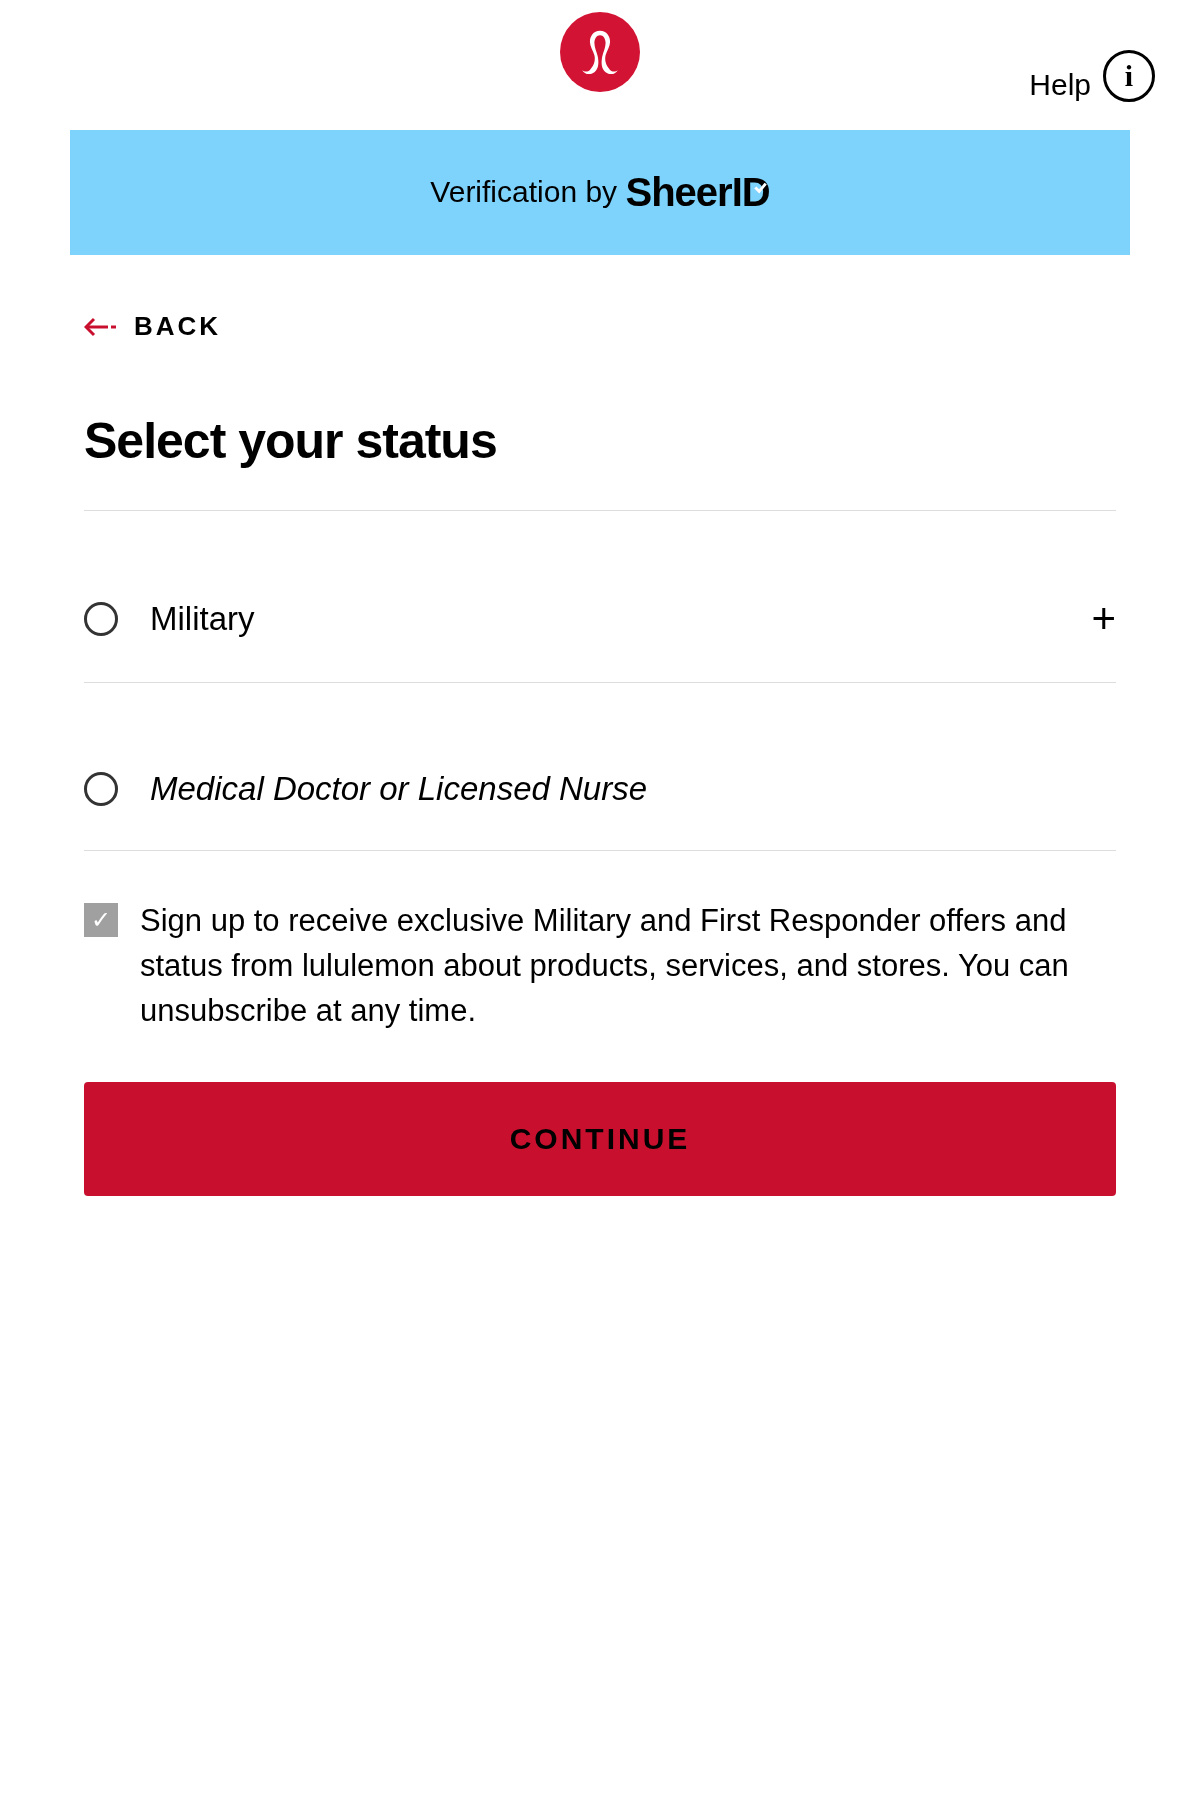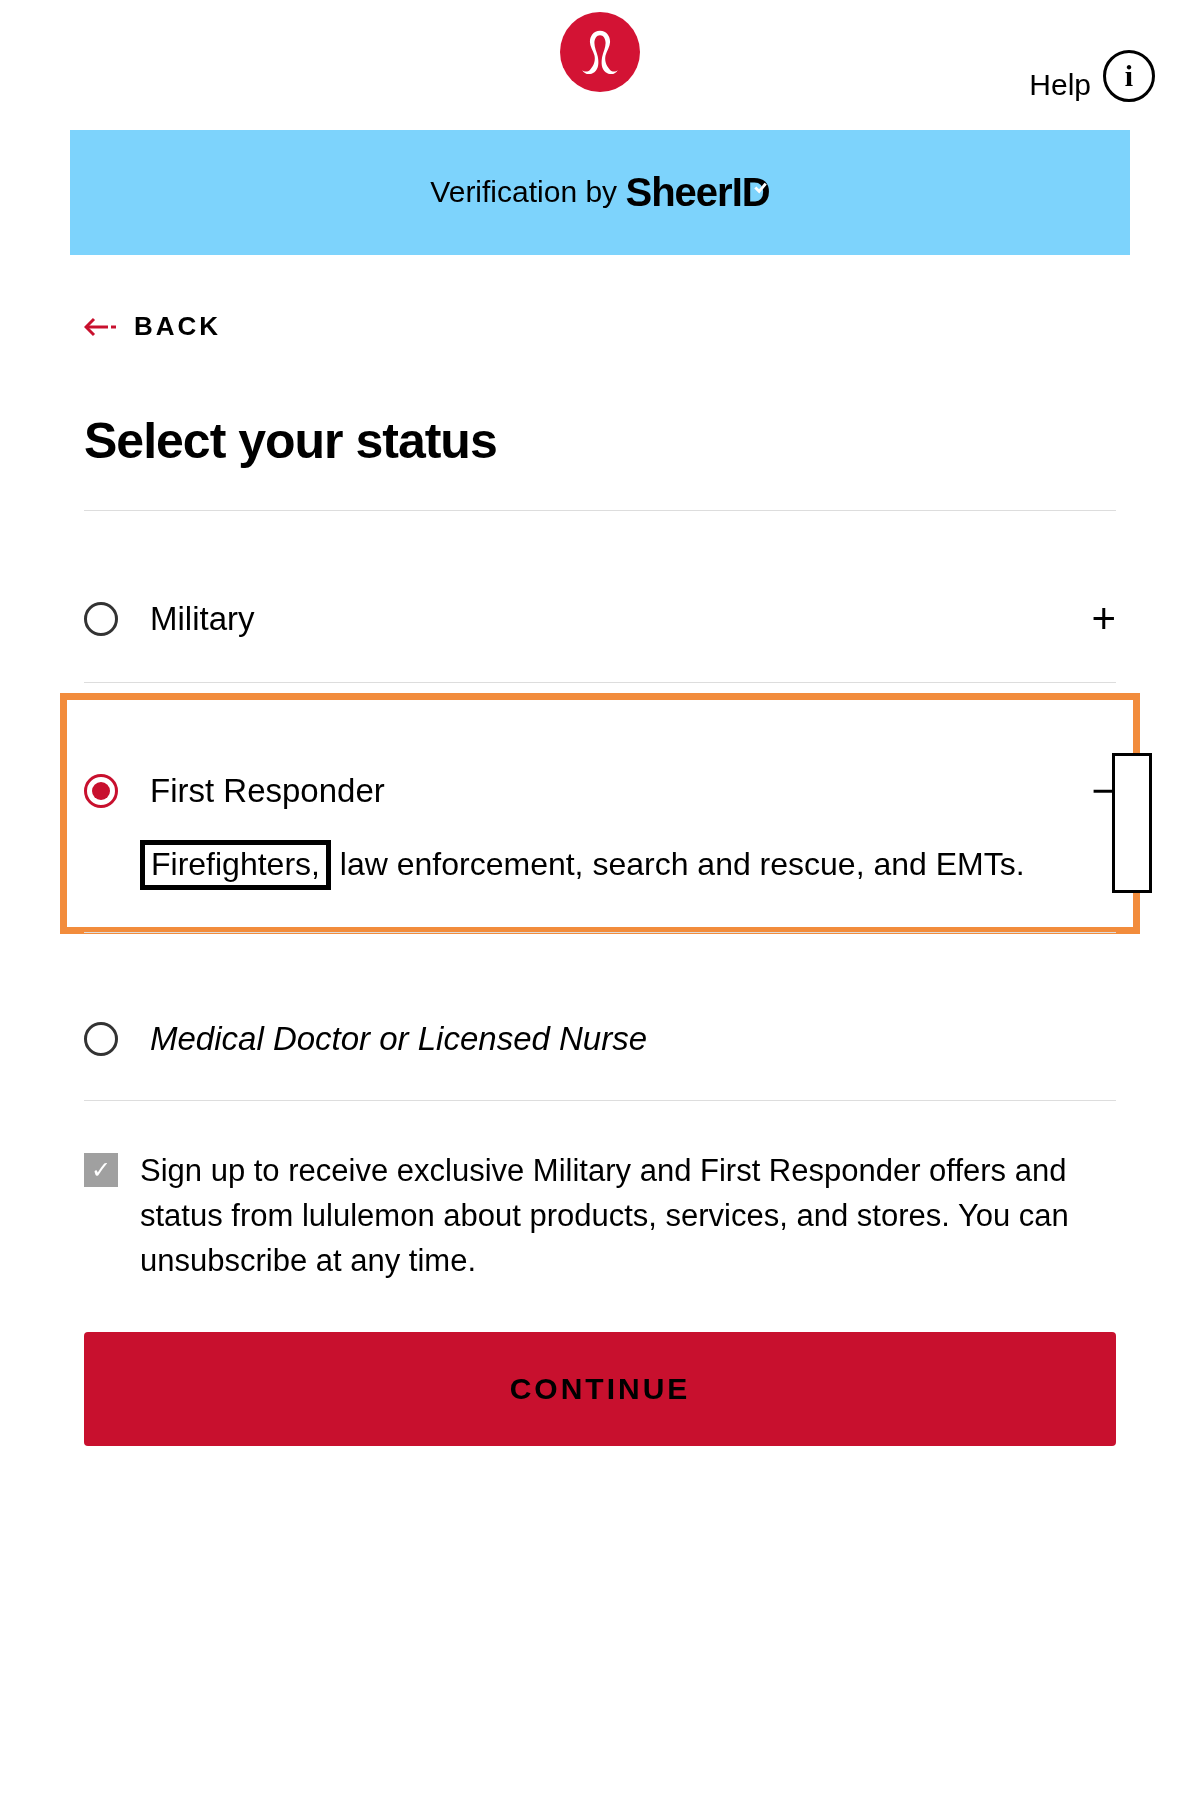--- a/index.html
+++ b/index.html
@@ -249,32 +249,20 @@
   <div class="options">
 
     <div class="option">
       <div class="option-row">
         <span class="radio"></span>
         <span class="option-label">Military</span>
         <span class="expand-icon">+</span>
       </div>
     </div>
 
-    <div class="option">
-      <div class="highlight-box"></div>
-      <div class="side-box"></div>
-      <div class="option-row">
-        <span class="radio selected"></span>
-        <span class="option-label">First Responder</span>
-        <span class="expand-icon" style="font-weight:400">−</span>
-      </div>
-      <p class="option-desc">
-        <span class="word-box">Firefighters,</span><span> law enforcement, search and rescue, and EMTs.</span>
-      </p>
-    </div>
 
     <div class="option">
       <div class="option-row">
         <span class="radio"></span>
         <span class="option-label">Medical Doctor or Licensed Nurse</span>
       </div>
     </div>
 
   </div>
 

